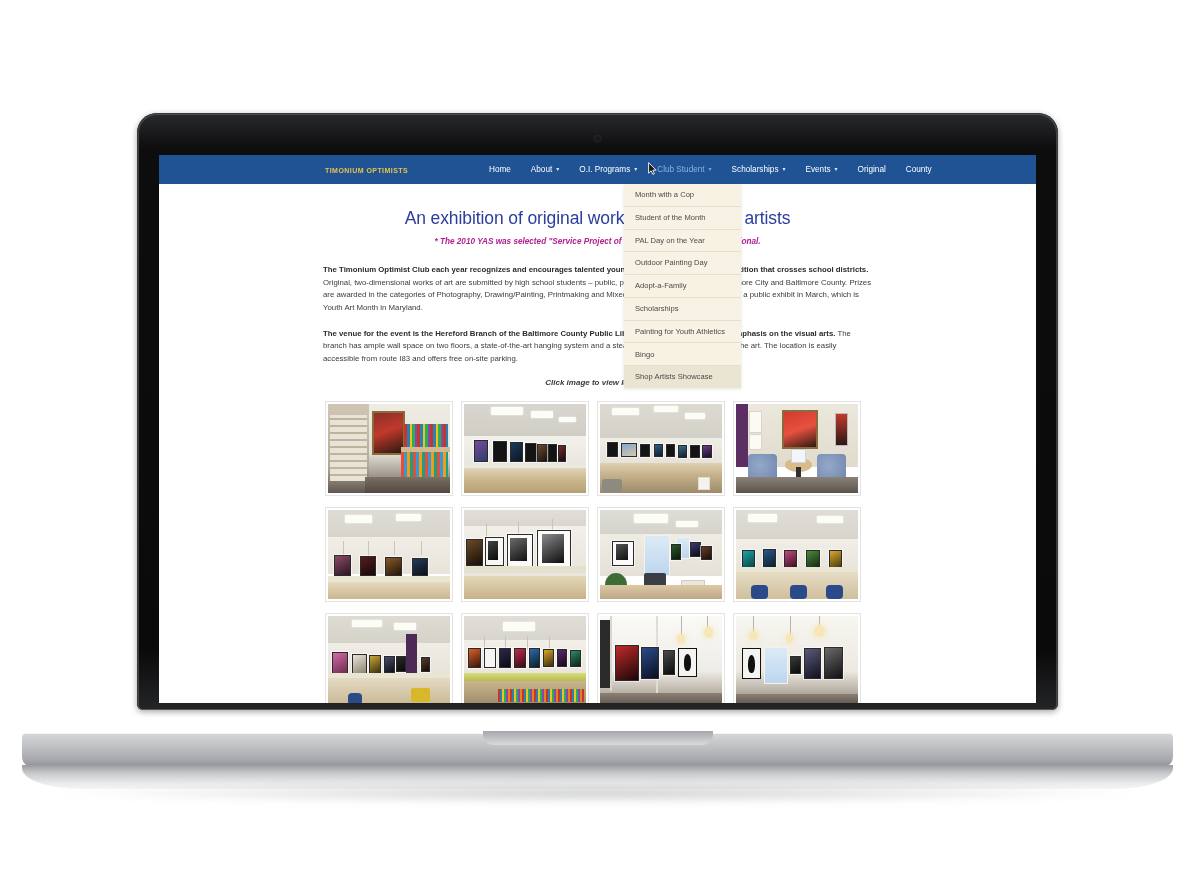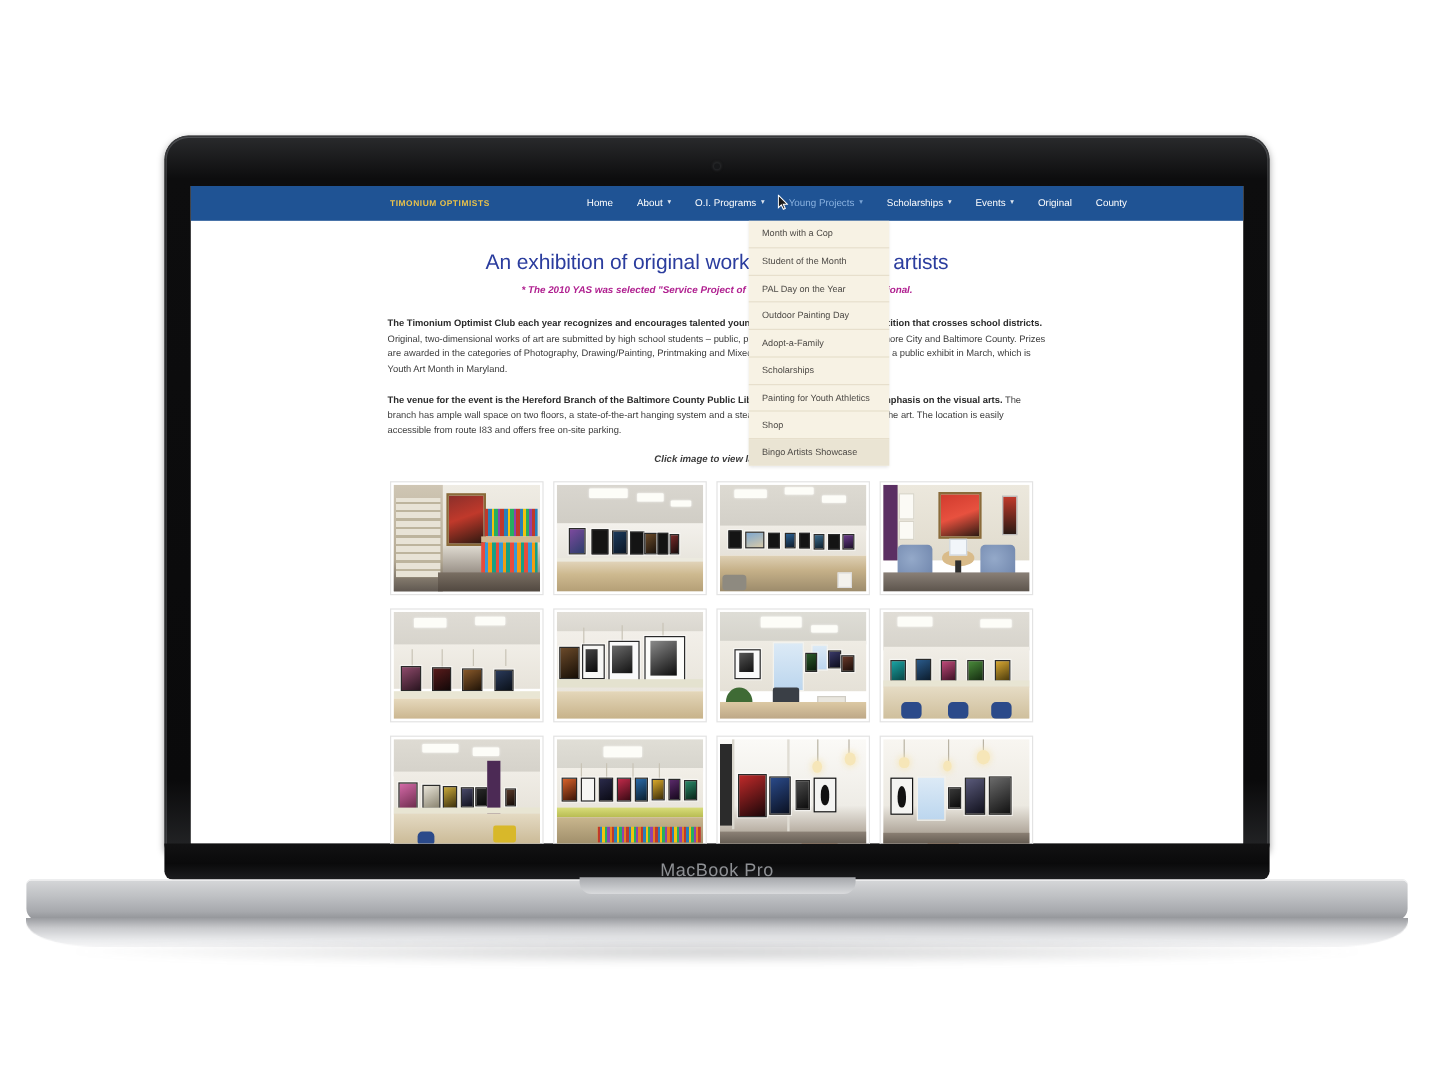--- a/index.html
+++ b/index.html
@@ -388,21 +388,21 @@
             </div>
             <div class="nav-item">
               <span>About</span>
               <span class="caret">▾</span>
             </div>
             <div class="nav-item">
               <span>O.I. Programs</span>
               <span class="caret">▾</span>
             </div>
             <div class="nav-item active">
-              <span>Young Projects</span>
+              <span>Club Student</span>
               <span class="caret">▾</span>
             </div>
             <div class="nav-item">
               <span>Scholarships</span>
               <span class="caret">▾</span>
             </div>
             <div class="nav-item">
               <span>Events</span>
               <span class="caret">▾</span>
             </div>
@@ -416,22 +416,22 @@
       </div>
 
       <div class="dropdown" id="dropdown">
           <div class="dropdown-item">Month with a Cop</div>
           <div class="dropdown-item">Student of the Month</div>
           <div class="dropdown-item">PAL Day on the Year</div>
           <div class="dropdown-item">Outdoor Painting Day</div>
           <div class="dropdown-item">Adopt-a-Family</div>
           <div class="dropdown-item">Scholarships</div>
           <div class="dropdown-item">Painting for Youth Athletics</div>
-          <div class="dropdown-item">Shop</div>
-          <div class="dropdown-item hovered">Bingo Artists Showcase</div>
+          <div class="dropdown-item">Bingo</div>
+          <div class="dropdown-item hovered">Shop Artists Showcase</div>
         </div>
 
       <svg class="cursor" viewBox="0 0 9 13">
         <path d="M0.6,0.6 L0.6,11.2 L3.1,8.8 L4.8,12.4 L6.4,11.7 L4.8,8.2 L8.1,8.2 Z" fill="#1b1b1b" stroke="#ffffff" stroke-width="0.9"></path>
       </svg>
 
       <div class="page">
         <h1 class="page-title">An exhibition of original work by high school artists</h1>
         <div class="page-subtitle">* The 2010 YAS was selected "Service Project of the Year" by Optimist International.</div>
 
@@ -685,22 +685,19 @@
       <div class="floorband" style="height:13%;background:linear-gradient(180deg,#8a7f73,#5c544b)"></div>
     </div>
               </div>
             </div>
           </div>
       </div>
 
     </div>
   </div>
 
-  <div class="chin">
-    <div class="chin-label">MacBook Pro</div>
-  </div>
   <div class="base">
     <div class="base-notch"></div>
   </div>
   <div class="base-foot"></div>
   <div class="base-shadow"></div>
 
 </div>
 
 </body></html>

